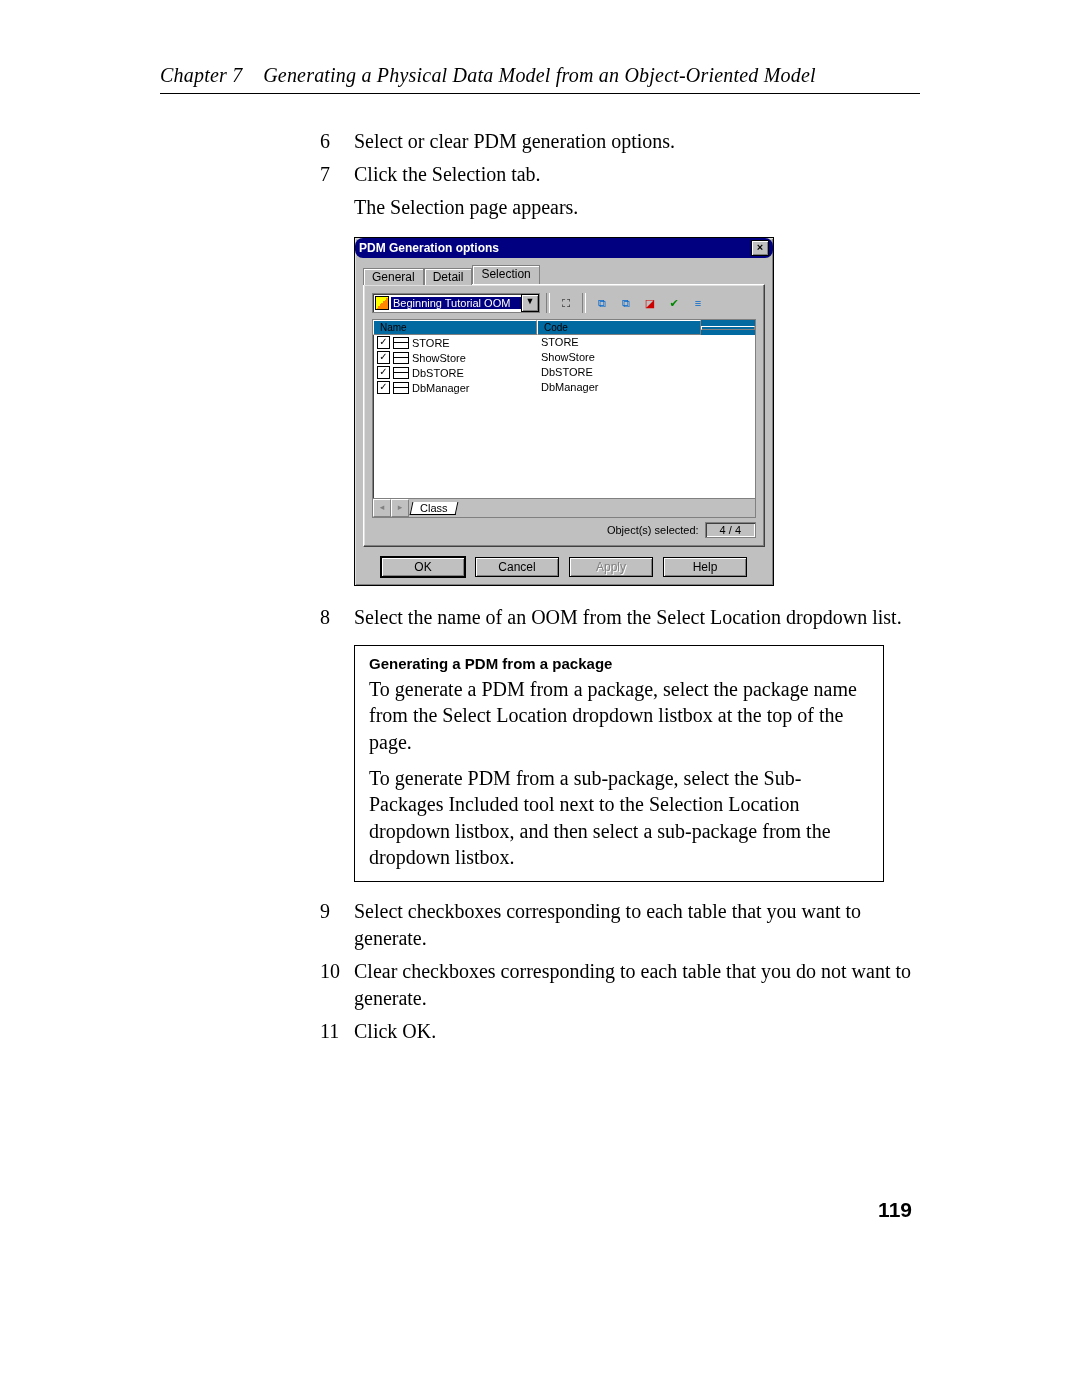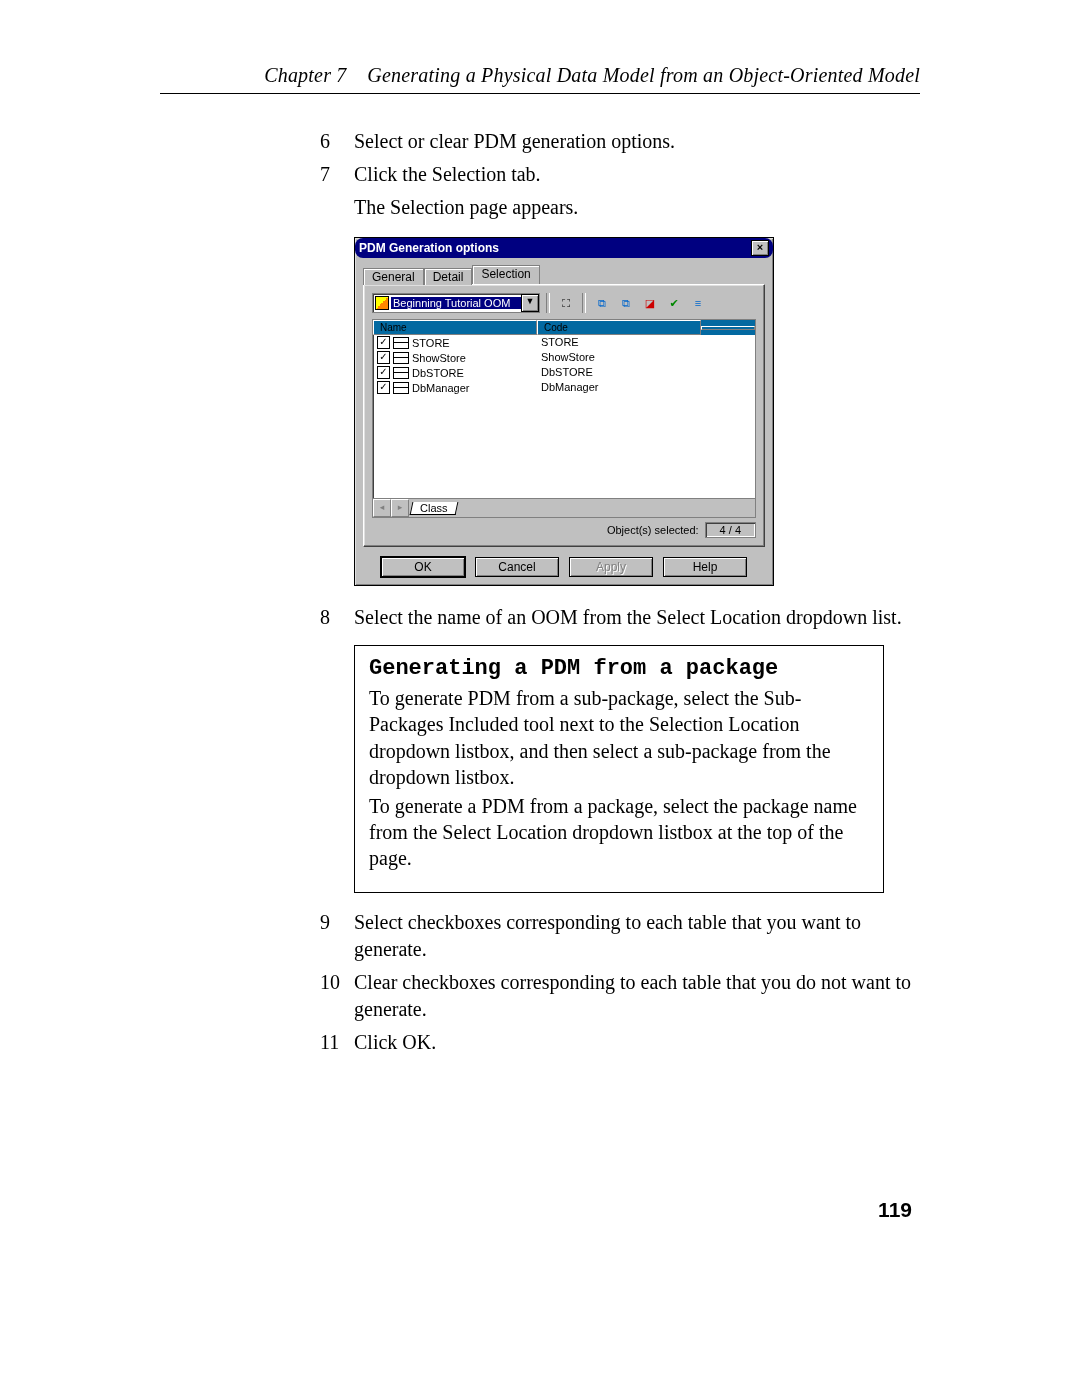--- a/index.html
+++ b/index.html
@@ -11,21 +11,20 @@
     width: 1080px;
     height: 1397px;
     position: relative;
   }
   .page {
     padding: 64px 160px 0 160px;
   }
   .running-head {
     font-style: italic;
     font-size: 20px;
-    text-align: right;
     border-bottom: 1.5px solid #000;
     padding-bottom: 6px;
     margin-bottom: 34px;
     letter-spacing: 0.2px;
   }
   .steps {
     margin-left: 160px;
     font-size: 20px;
     line-height: 1.35;
   }
@@ -50,23 +49,23 @@
   }
   .note-box {
     border: 1.5px solid #000;
     margin: 14px 0 16px 194px;
     padding: 8px 14px 10px 14px;
     width: 500px;
     font-size: 20px;
     line-height: 1.32;
   }
   .note-title {
-    font-family: Liberation Mono, monospace;
+    font-family: Liberation Sans, sans-serif;
     font-weight: bold;
-    font-size: 22px;
+    font-size: 15px;
   }
   .note-para {
     margin: 2px 0 10px 0;
   }
   .page-number {
     position: absolute;
     right: 168px;
     top: 1198px;
     font-family: Arial, Helvetica, sans-serif;
     font-weight: bold;
@@ -444,22 +443,22 @@
 
   <div class="steps">
     <div class="step">
       <div class="step-num">8</div>
       <div class="step-text">Select the name of an OOM from the Select Location dropdown list.</div>
     </div>
   </div>
 
   <div class="note-box">
     <div class="note-title">Generating a PDM from a package</div>
+    <div class="note-para">To generate a PDM from a package, select the package name from the Select Location dropdown listbox at the top of the page.</div>
     <div class="note-para" style="margin-bottom:0">To generate PDM from a sub-package, select the Sub-Packages Included tool next to the Selection Location dropdown listbox, and then select a sub-package from the dropdown listbox.</div>
-    <div class="note-para">To generate a PDM from a package, select the package name from the Select Location dropdown listbox at the top of the page.</div>
   </div>
 
   <div class="steps">
     <div class="step">
       <div class="step-num">9</div>
       <div class="step-text">Select checkboxes corresponding to each table that you want to generate.</div>
     </div>
     <div class="step">
       <div class="step-num">10</div>
       <div class="step-text">Clear checkboxes corresponding to each table that you do not want to generate.</div>

